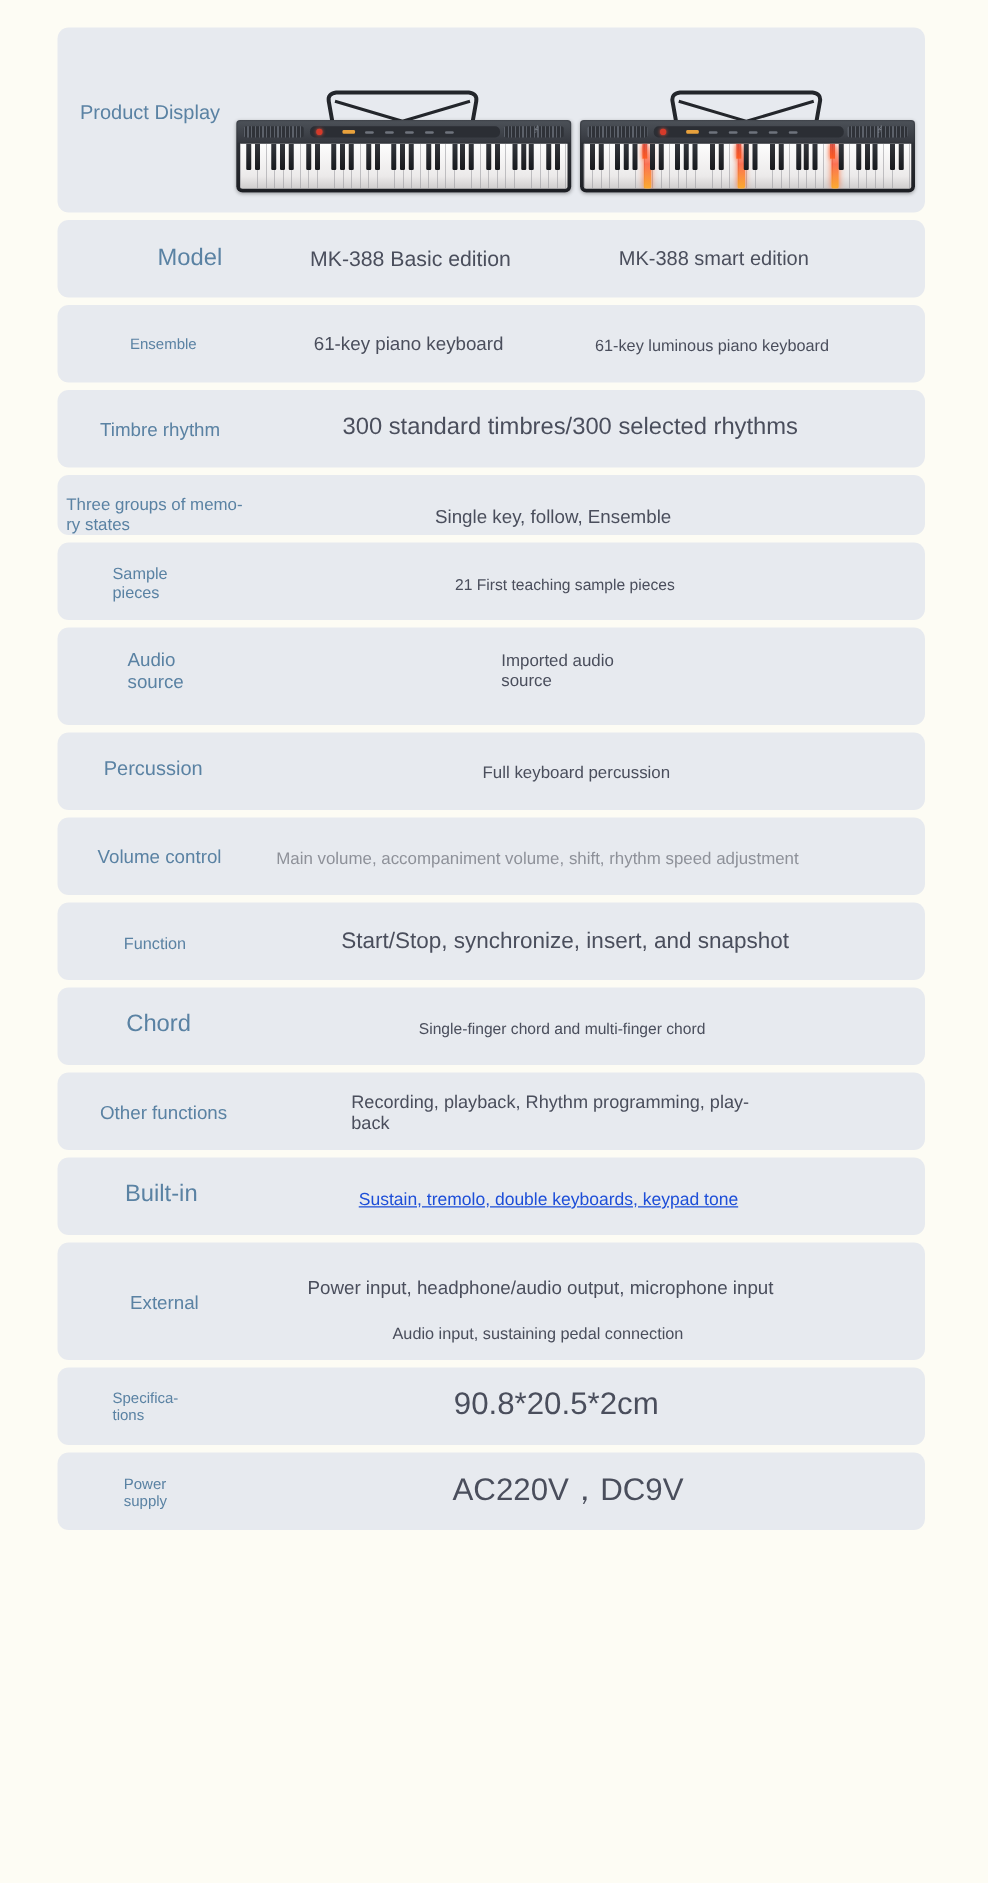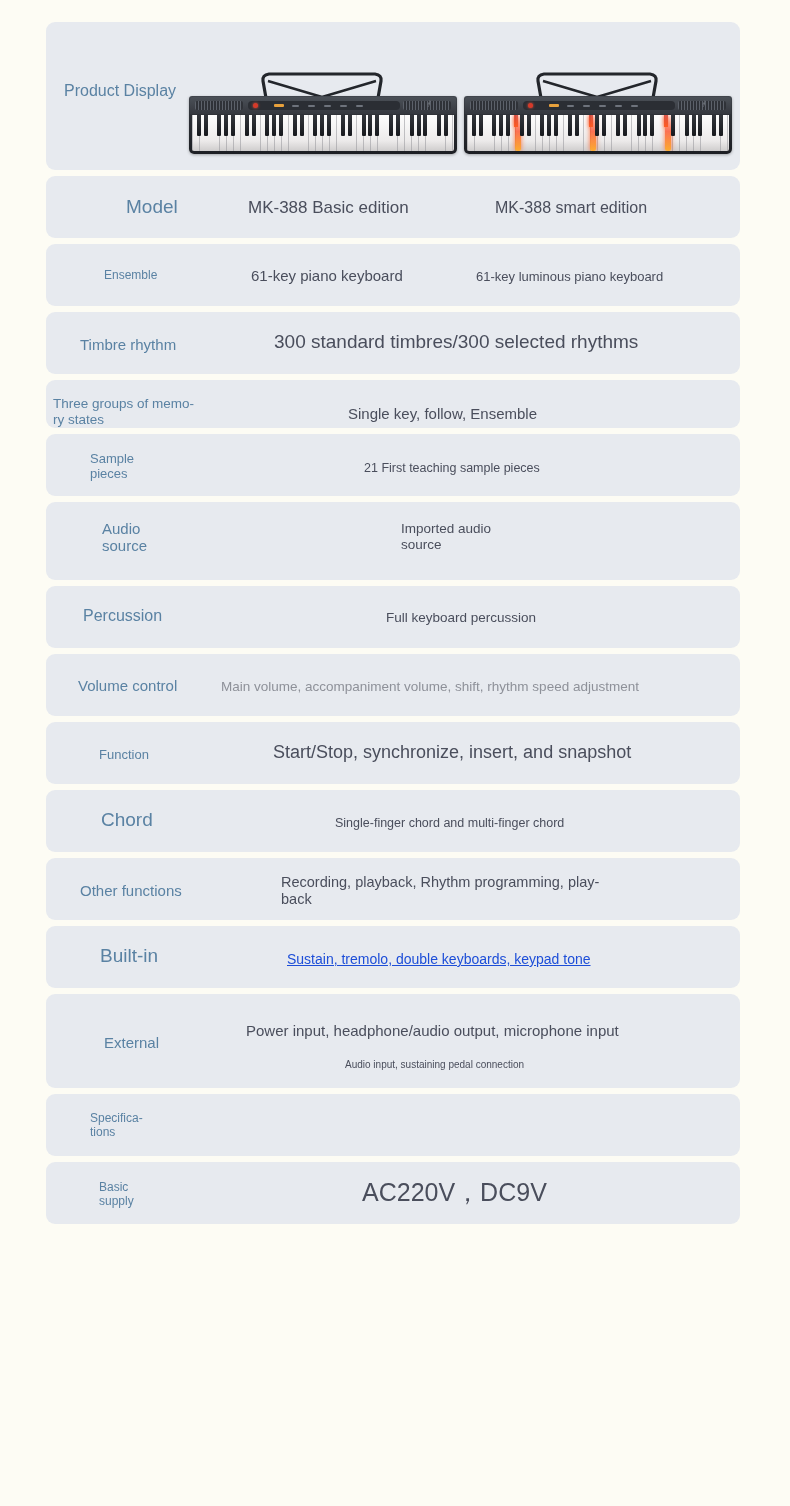--- a/index.html
+++ b/index.html
@@ -407,28 +407,29 @@
     </div>
 
     <div class="row row-builtin">
       <div class="label" style="left:54px; top:19px; font-size:19px;">Built-in</div>
       <div class="value" style="left:241px; top:25px; font-size:14px; color:#1d4ed8;text-decoration:underline;">Sustain, tremolo, double keyboards, keypad tone</div>
     </div>
 
     <div class="row row-external">
       <div class="label" style="left:58px; top:40px; font-size:15px;">External</div>
       <div class="value" style="left:200px; top:28px; font-size:15px;">Power input, headphone/audio output, microphone input</div>
-      <div class="value" style="left:268px; top:65px; font-size:10px;margin-left:31px;">Audio input, sustaining pedal connection</div>
+      <div class="value" style="left:268px; top:65px; font-size:13px;">Audio input, sustaining pedal connection</div>
     </div>
 
     <div class="row row-specs">
       <div class="label" style="left:44px; top:18px; font-size:12px;">Specifica-
 tions</div>
+      <div class="value" style="left:317px; top:14px; font-size:25px;">90.8*20.5*2cm</div>
     </div>
 
     <div class="row row-power">
-      <div class="label" style="left:53px; top:19px; font-size:12px;">Basic
+      <div class="label" style="left:53px; top:19px; font-size:12px;">Power
 supply</div>
       <div class="value" style="left:316px; top:15px; font-size:25px;">AC220V，DC9V</div>
     </div>
 
   </div>
 </div>
 
 </body></html>

